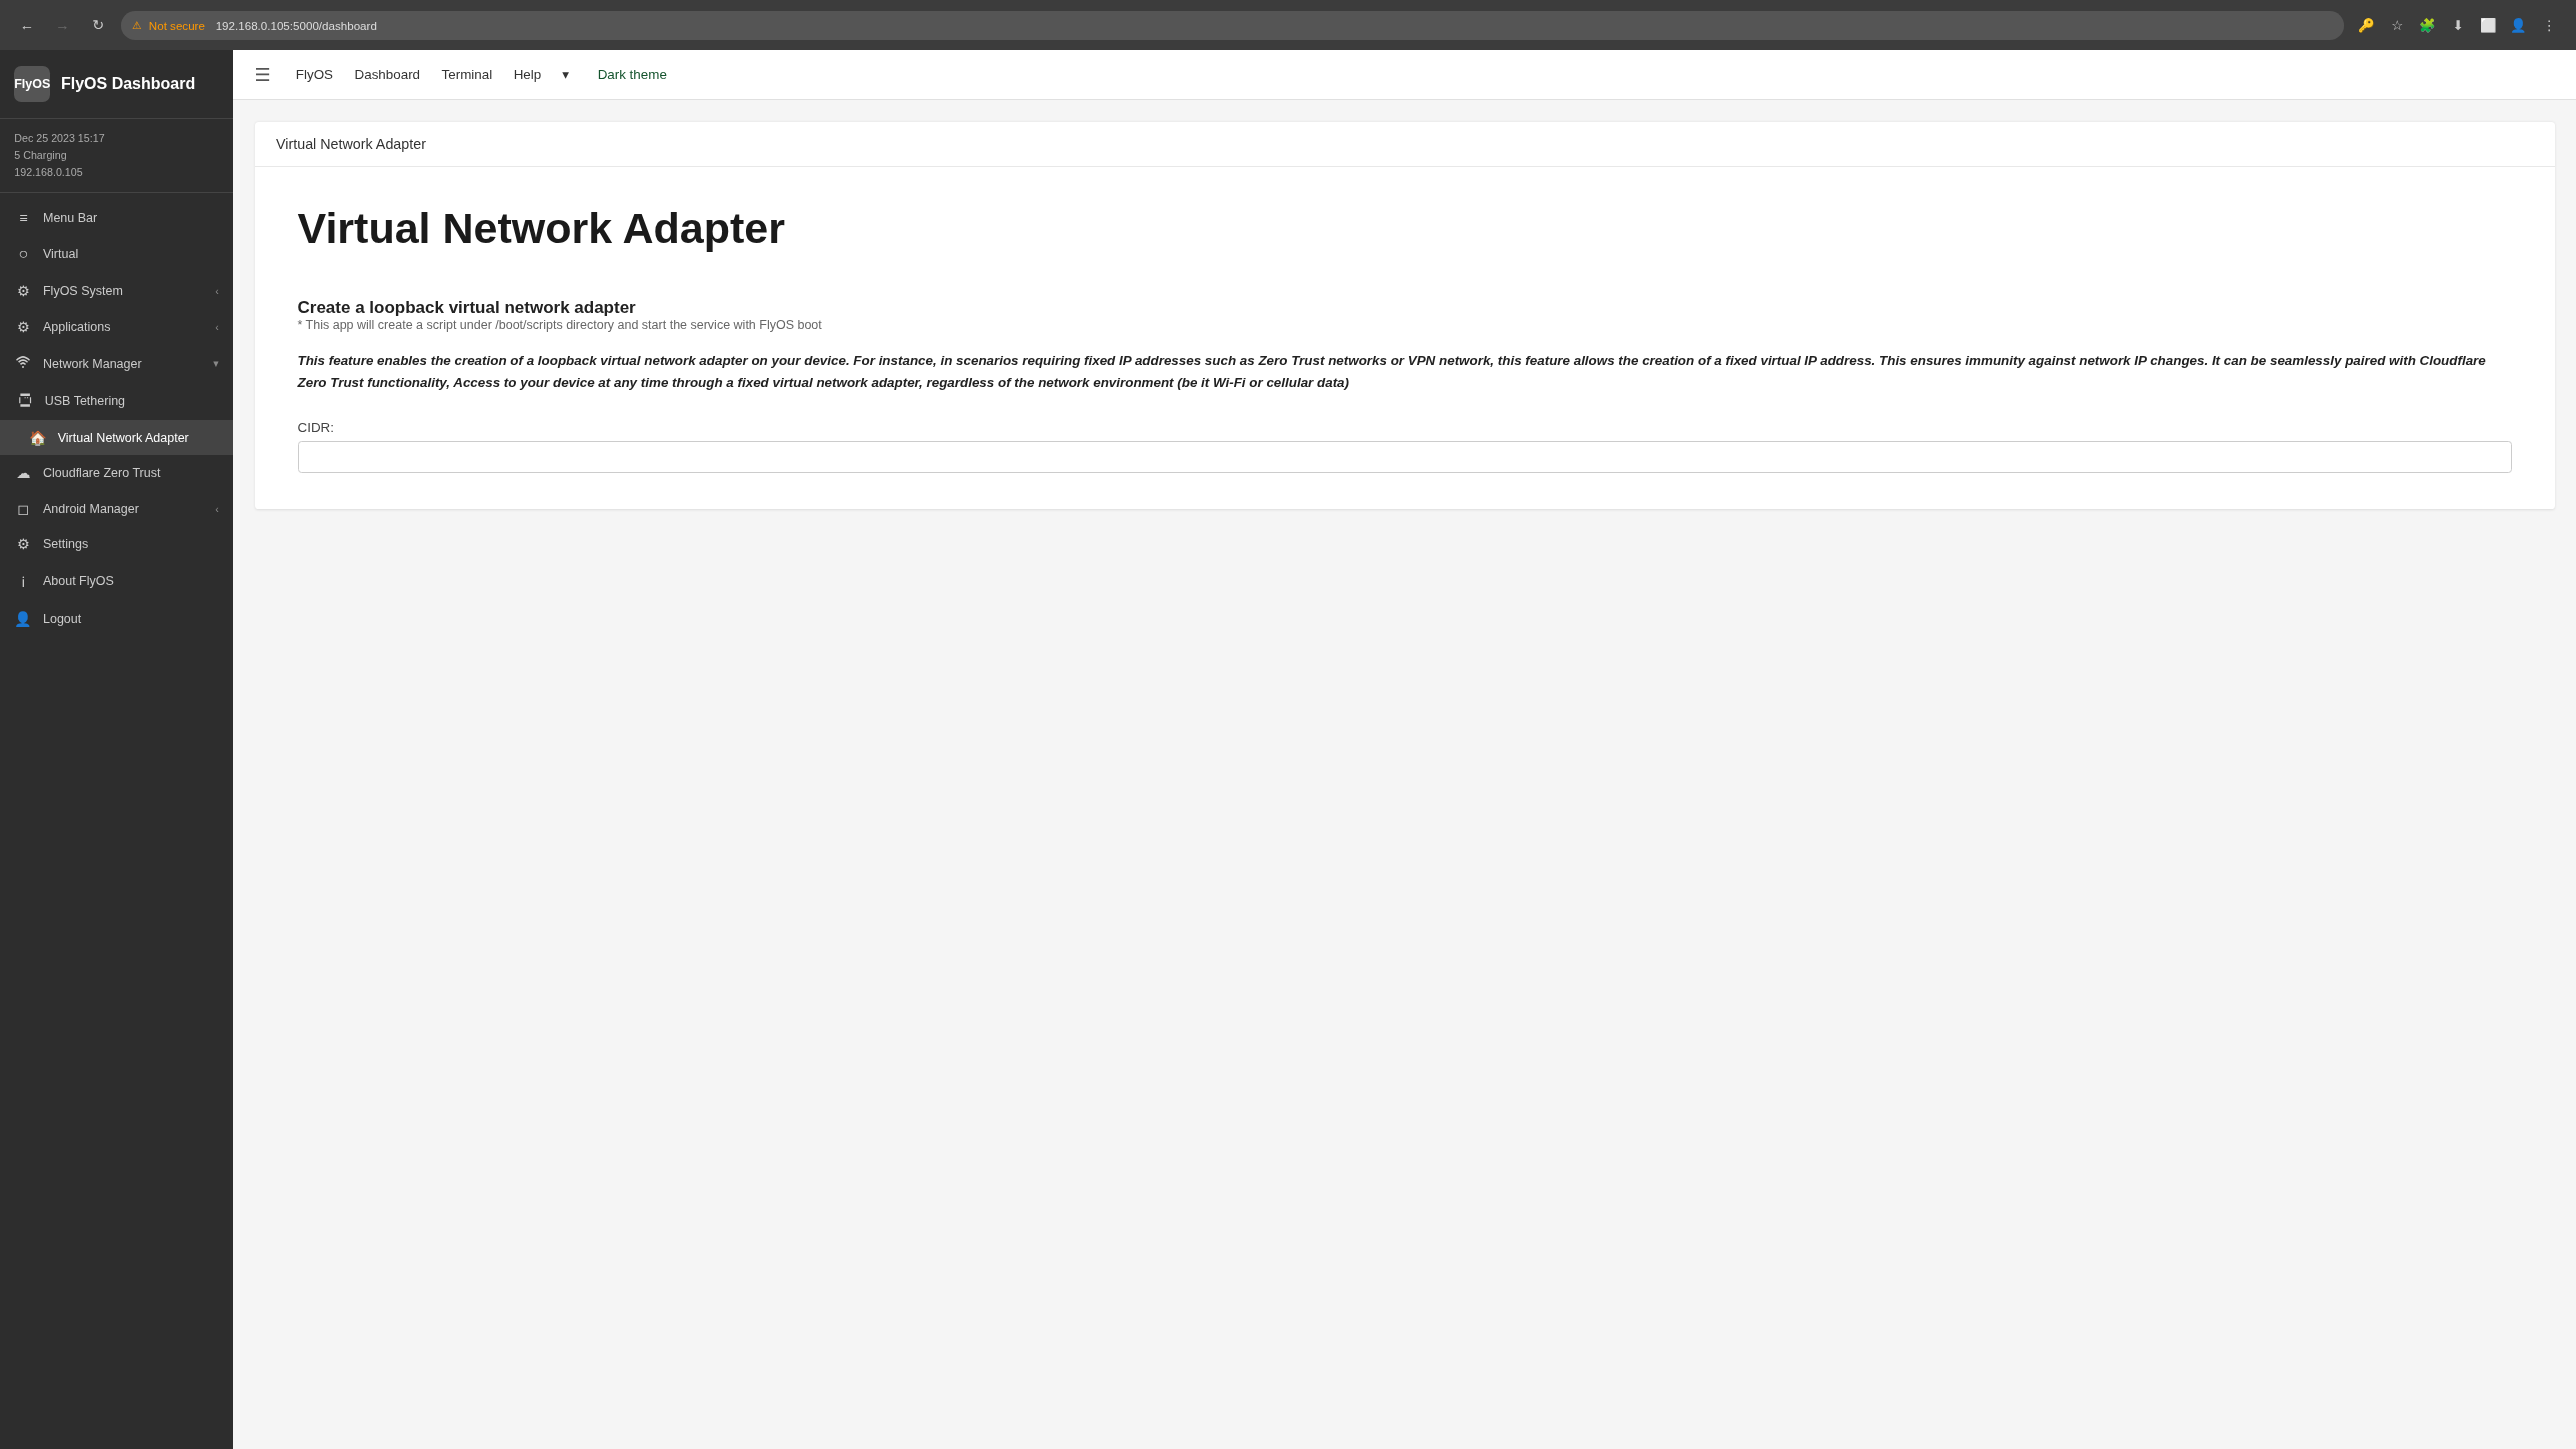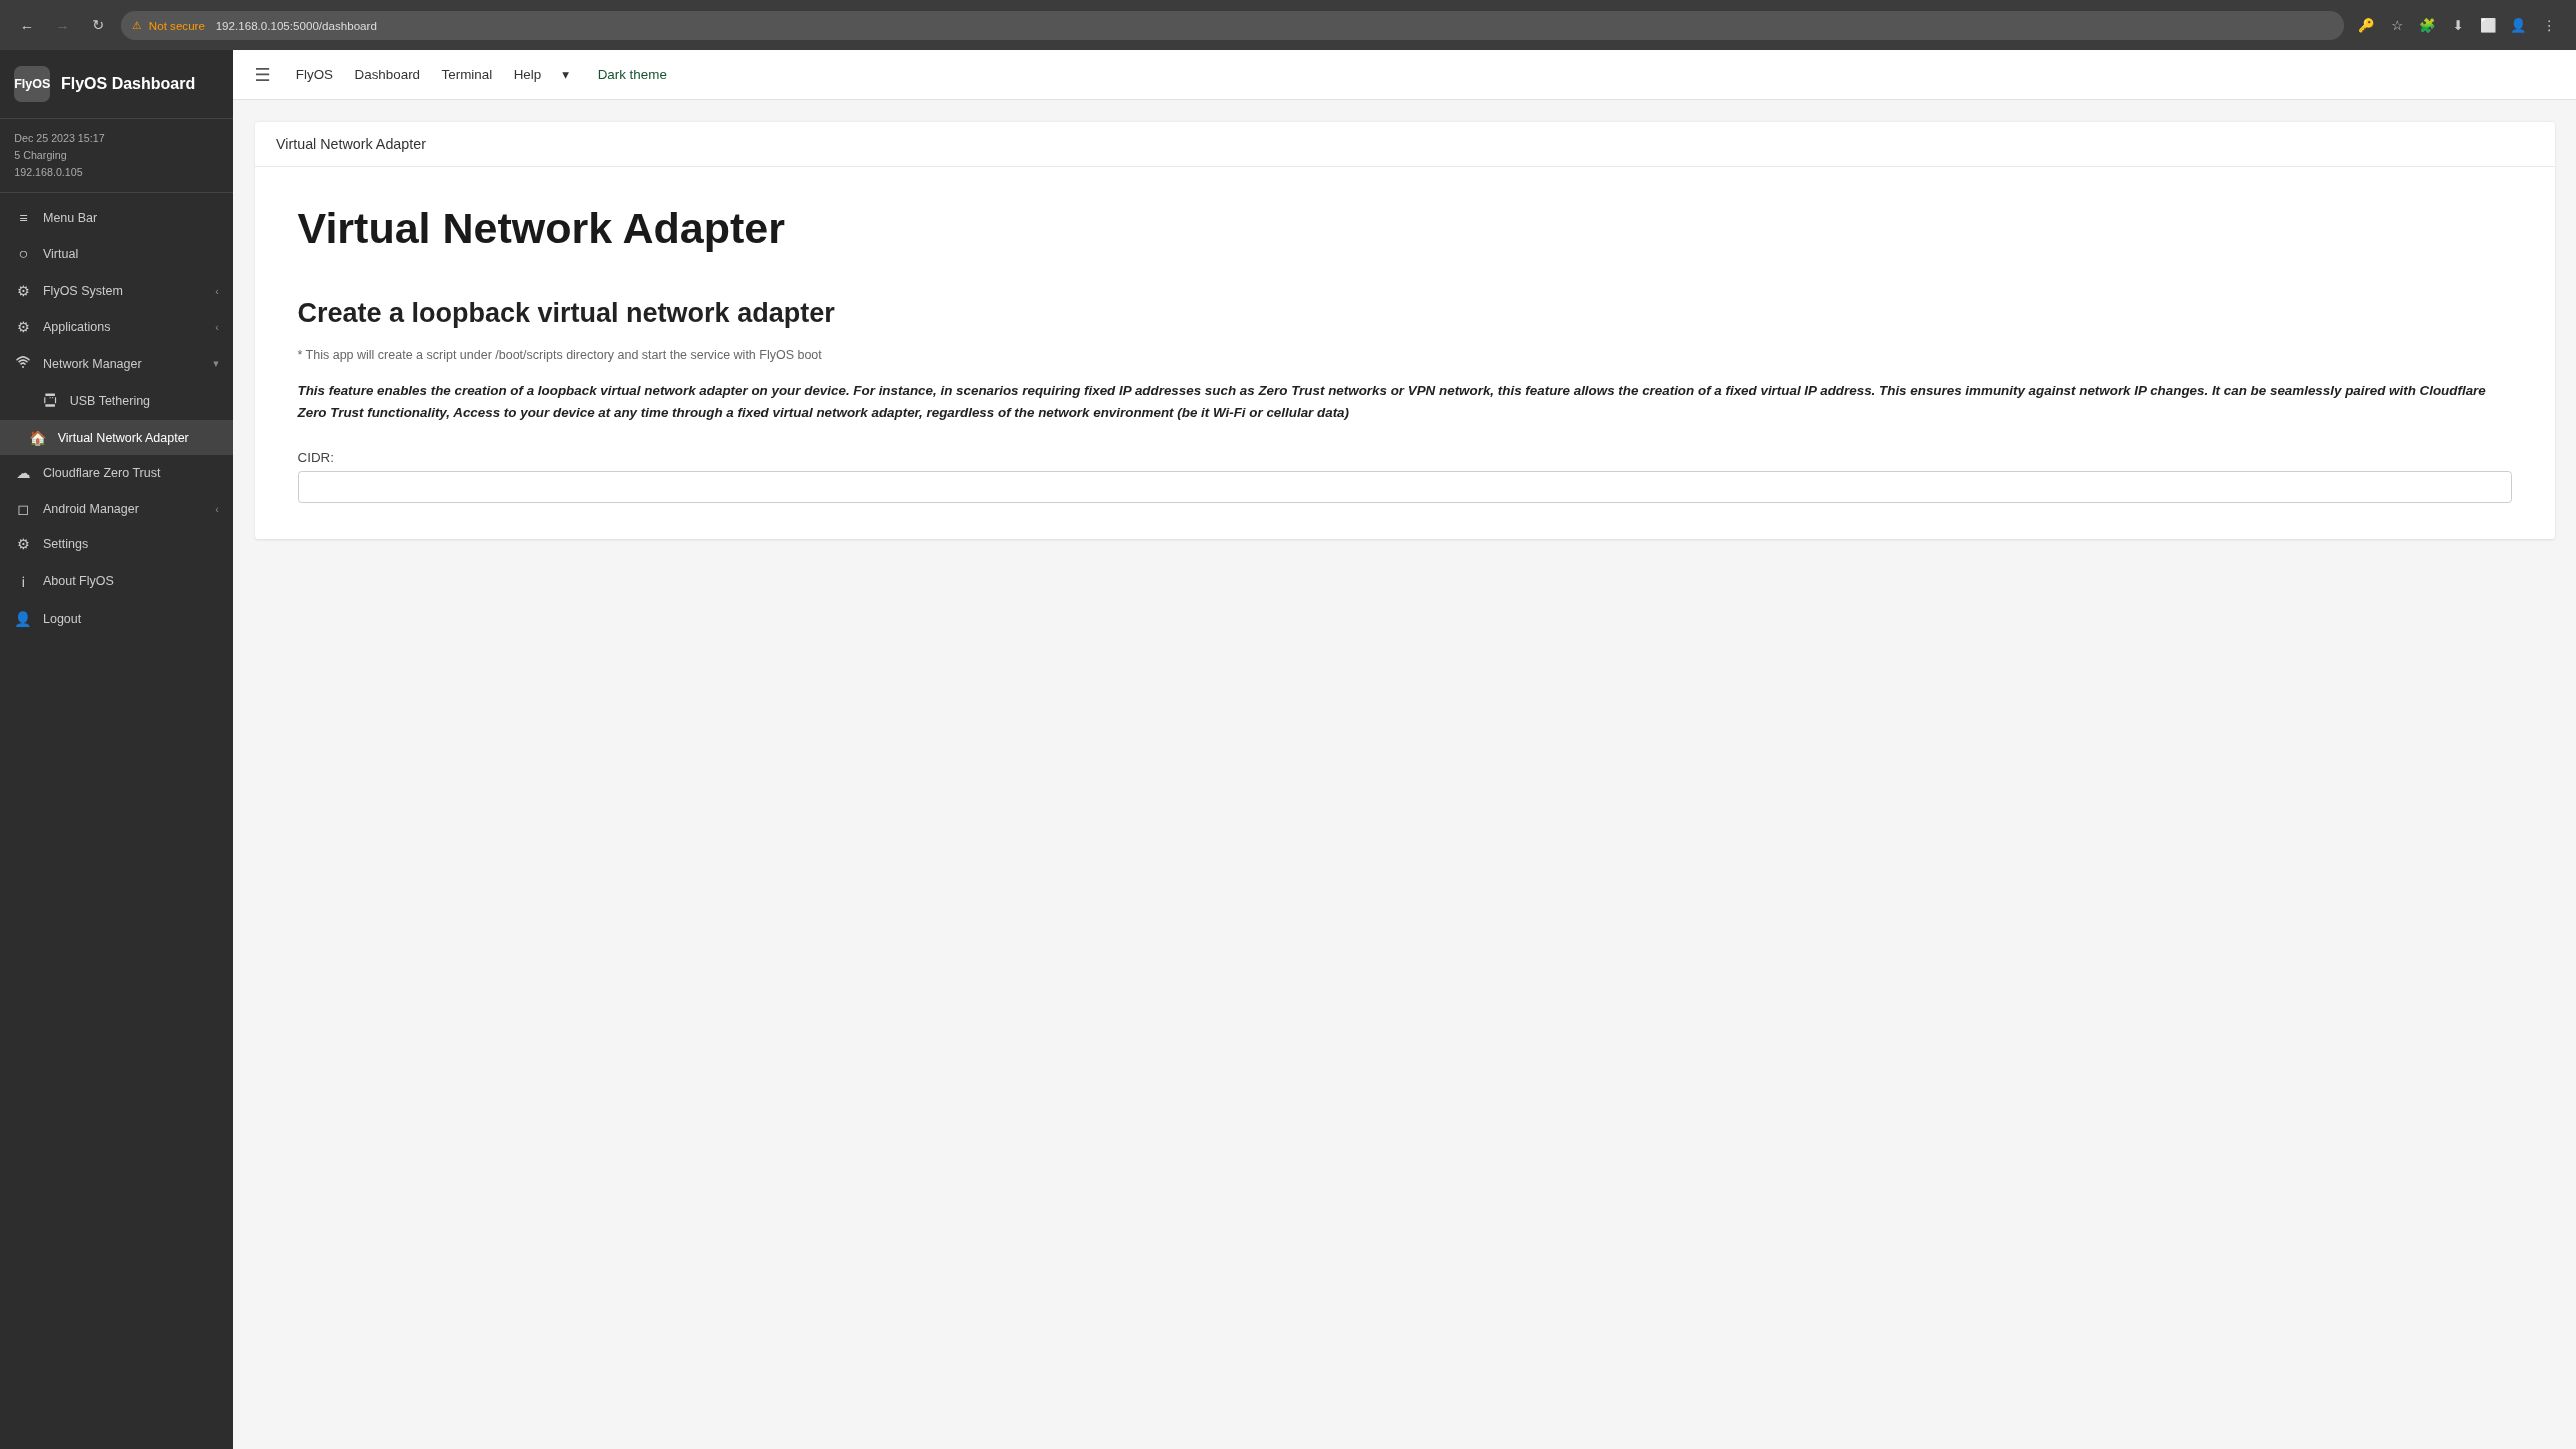--- a/index.html
+++ b/index.html
@@ -172,24 +172,24 @@
       padding: 36px 43px;
     }
     .page-main-title {
       font-size: 43px;
       font-weight: 700;
       color: #1a1a1a;
       margin-bottom: 43px;
       line-height: 1.2;
     }
     .section-heading {
-      font-size: 27px;
+      font-size: 17px;
       font-weight: 600;
       color: #222;
-      margin-bottom: 19px;
+      margin-bottom: 0;
     }
     .section-note {
       font-size: 12.5px;
       color: #666;
       margin-bottom: 18px;
     }
     .section-description {
       font-size: 13.4px;
       font-style: italic;
       font-weight: 600;
@@ -296,21 +296,21 @@
       <div class="nav-item">
         <span class="nav-icon">
           <svg width="16" height="16" viewBox="0 0 24 24" fill="currentColor">
             <path d="M1.5 8.5C5 5 9.5 3 12 3s7 2 10.5 5.5l-1.5 1.5C18 7.5 15 5.5 12 5.5S6 7.5 3 10l-1.5-1.5zm3 3C6.5 9.5 9 8 12 8s5.5 1.5 7.5 3.5L18 13c-1.5-1.5-3.5-2.5-6-2.5S8 11.5 6.5 13L4.5 11.5zm3 3C9 13.5 10.5 12.5 12 12.5s3 1 4.5 2.5L15 16.5c-1-1-2-1.5-3-1.5s-2 .5-3 1.5L7.5 14.5zM12 18a1.5 1.5 0 110 3 1.5 1.5 0 010-3z"></path>
           </svg>
         </span>
         <span class="nav-label">Network Manager</span>
         <span class="nav-chevron">▾</span>
       </div>
 
-      <div class="nav-item" style="padding-left:41px;">
+      <div class="nav-item" style="padding-left:16px;">
         <span class="nav-icon">
           <svg width="14.3" height="14.3" viewBox="0 0 24 24" fill="currentColor">
             <path d="M15 7h2v2h-2V7zm-4 0h2v2h-2V7zM4 1h16v4H4V1zM2 7h2v10H2V7zm18 0h2v10h-2V7zM4 19h16v4H4v-4z"></path>
           </svg>
         </span>
         <span class="nav-label">USB Tethering</span>
       </div>
 
       <div class="nav-item active" style="padding-left:29px;">
         <span class="nav-icon">🏠</span>

